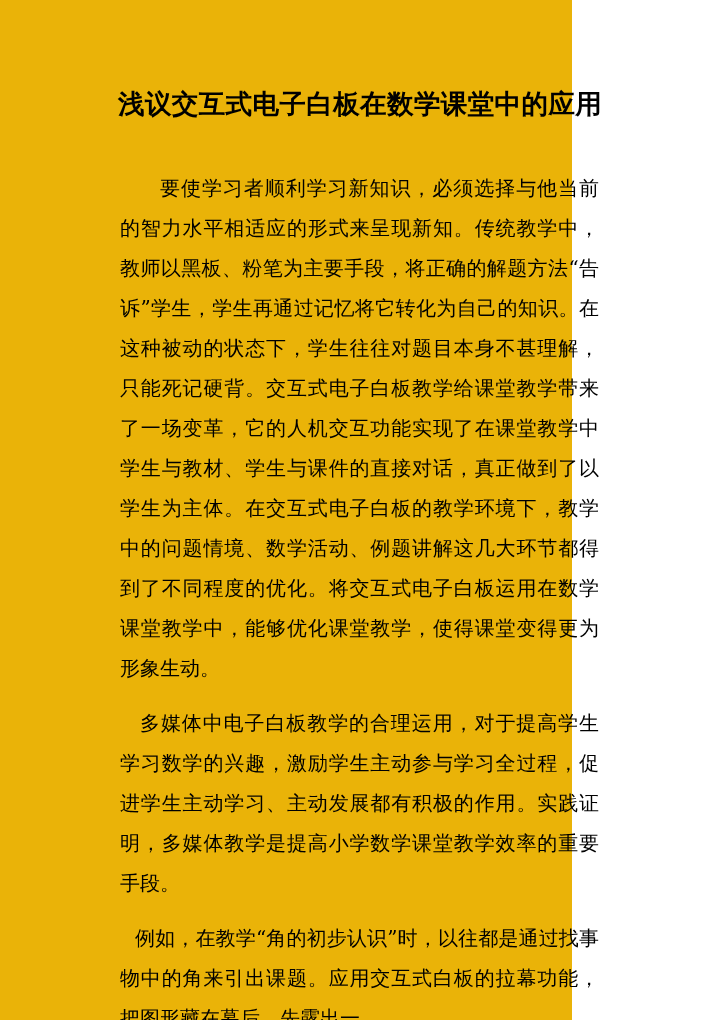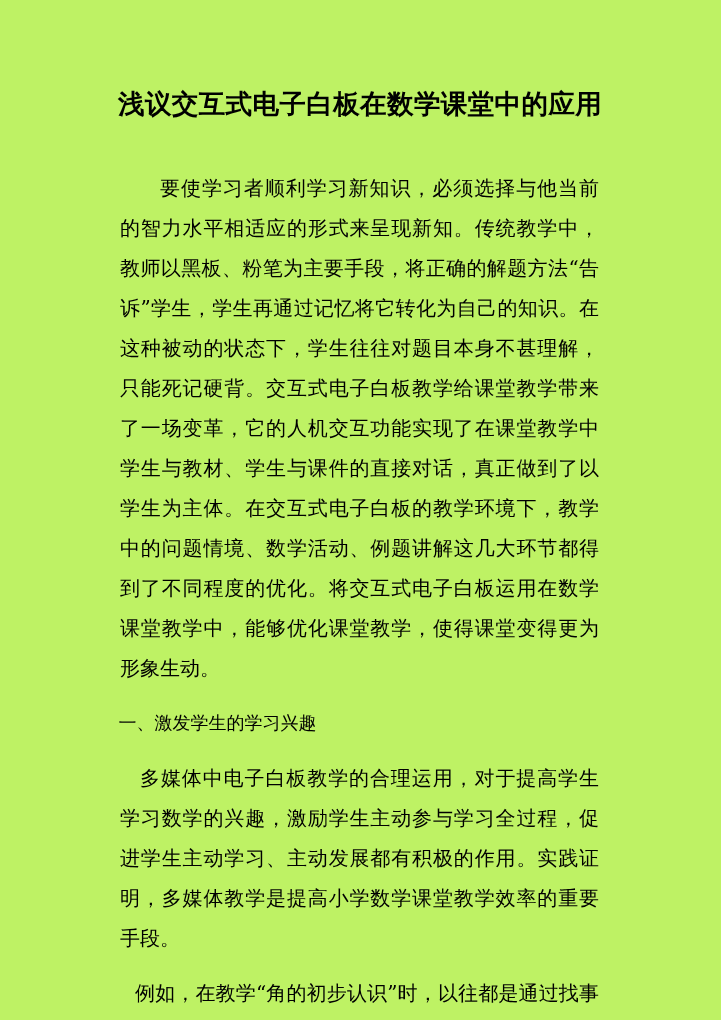--- a/index.html
+++ b/index.html
@@ -11,23 +11,23 @@
     width: 721px;
     height: 1020px;
     overflow: hidden;
     font-family: "DejaVu Serif", "Liberation Serif", serif;
     color: #000000;
     -webkit-font-smoothing: antialiased;
   }
 
   .page {
     position: relative;
-    width: 721px;
+    width: 572px;
     height: 1020px;
-    background: #bef264;
+    background: #eab308;
     box-sizing: border-box;
     text-decoration: underline;
   }
 
   .content {
     position: absolute;
     left: 105px;
     top: 0;
     width: 509px;
   }
@@ -85,21 +85,20 @@
 </head>
 <body>
 
 <div class="page">
   <div class="content">
 
     <h1 class="doc-title">浅议交互式电子白板在数学课堂中的应用</h1>
 
     <p class="para first-block indent-2">要使学习者顺利学习新知识，必须选择与他当前的智力水平相适应的形式来呈现新知。传统教学中，教师以黑板、粉笔为主要手段，将正确的解题方法“告诉”学生，学生再通过记忆将它转化为自己的知识。在这种被动的状态下，学生往往对题目本身不甚理解，只能死记硬背。交互式电子白板教学给课堂教学带来了一场变革，它的人机交互功能实现了在课堂教学中学生与教材、学生与课件的直接对话，真正做到了以学生为主体。在交互式电子白板的教学环境下，教学中的问题情境、数学活动、例题讲解这几大环节都得到了不同程度的优化。将交互式电子白板运用在数学课堂教学中，能够优化课堂教学，使得课堂变得更为形象生动。</p>
 
-    <h2 class="section-heading">一、激发学生的学习兴趣</h2>
 
     <p class="para indent-1">多媒体中电子白板教学的合理运用，对于提高学生学习数学的兴趣，激励学生主动参与学习全过程，促进学生主动学习、主动发展都有积极的作用。实践证明，多媒体教学是提高小学数学课堂教学效率的重要手段。</p>
 
 
     <p class="para indent-half">例如，在教学“角的初步认识”时，以往都是通过找事物中的角来引出课题。应用交互式白板的拉幕功能，把图形藏在幕后，先露出一</p>
 
   </div>
 </div>
 
 </body></html>

